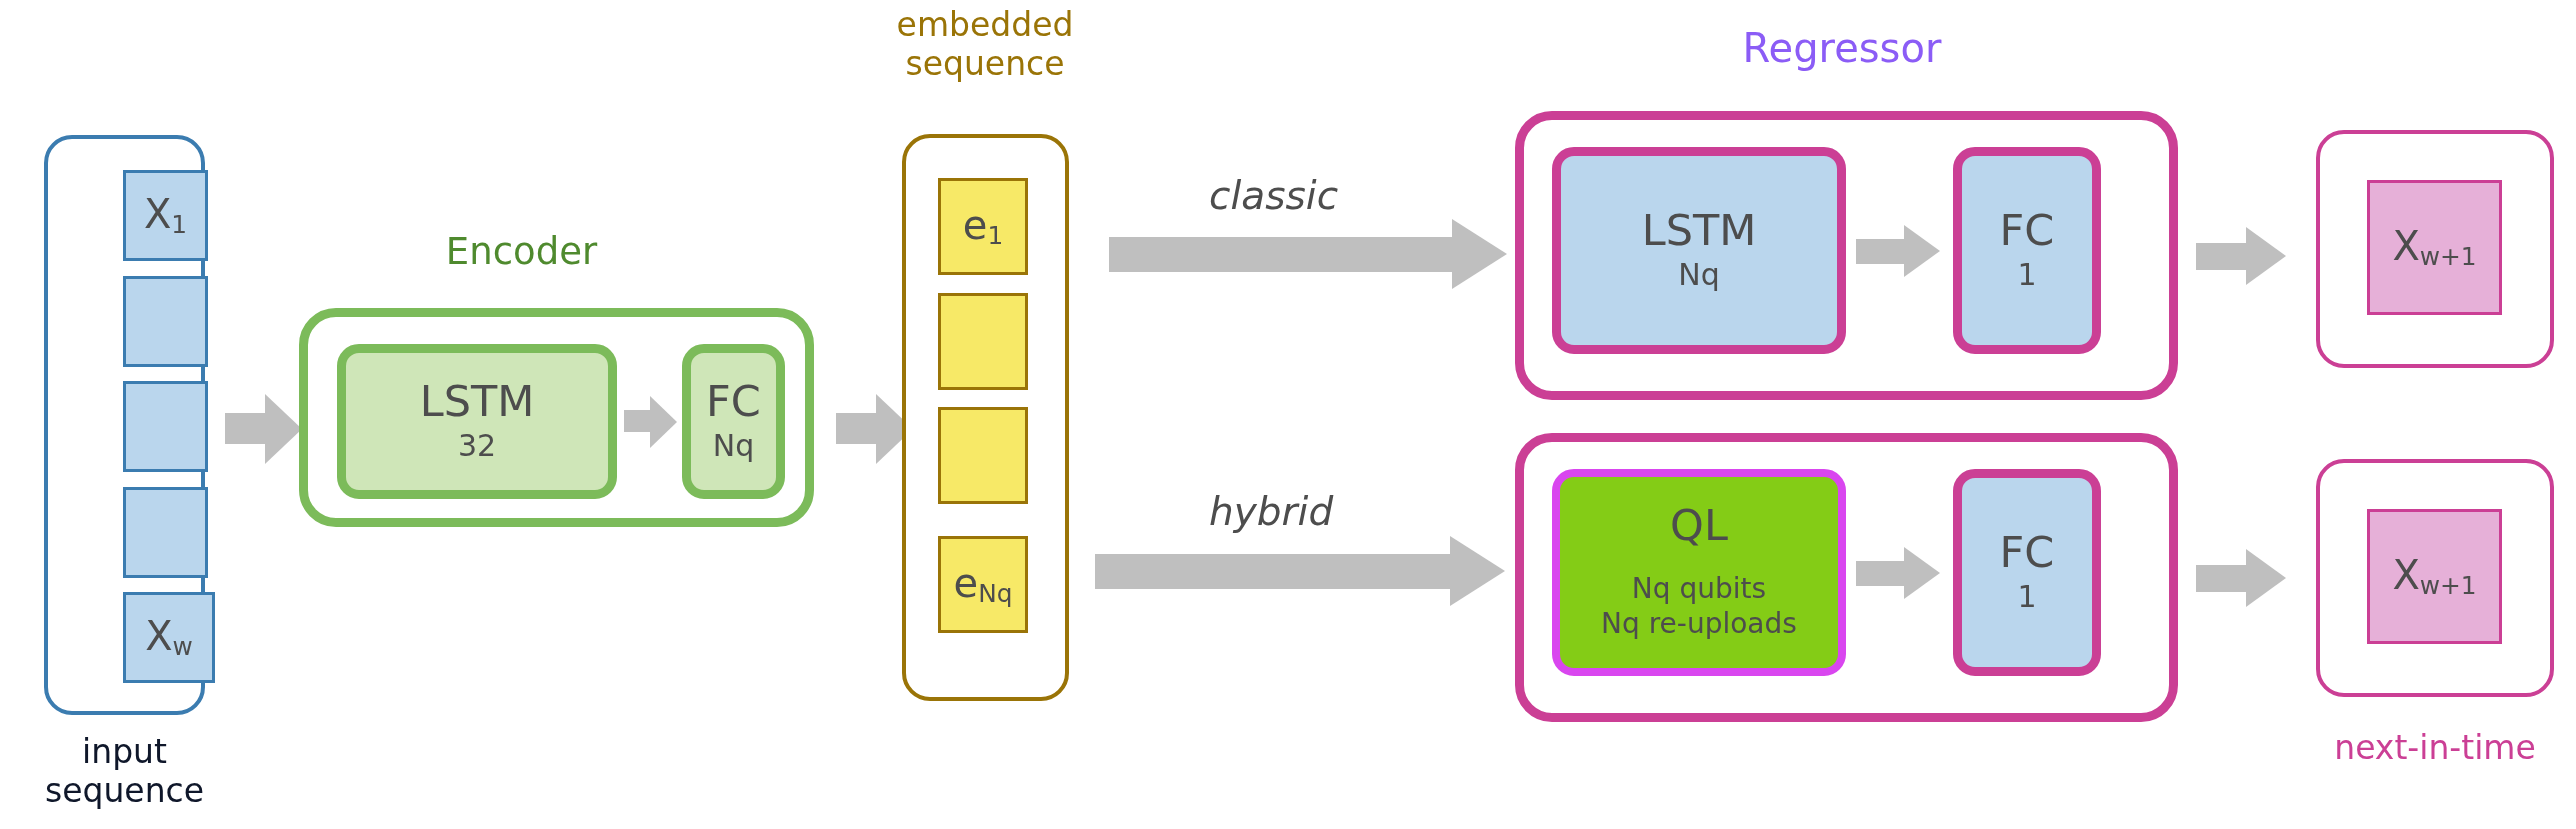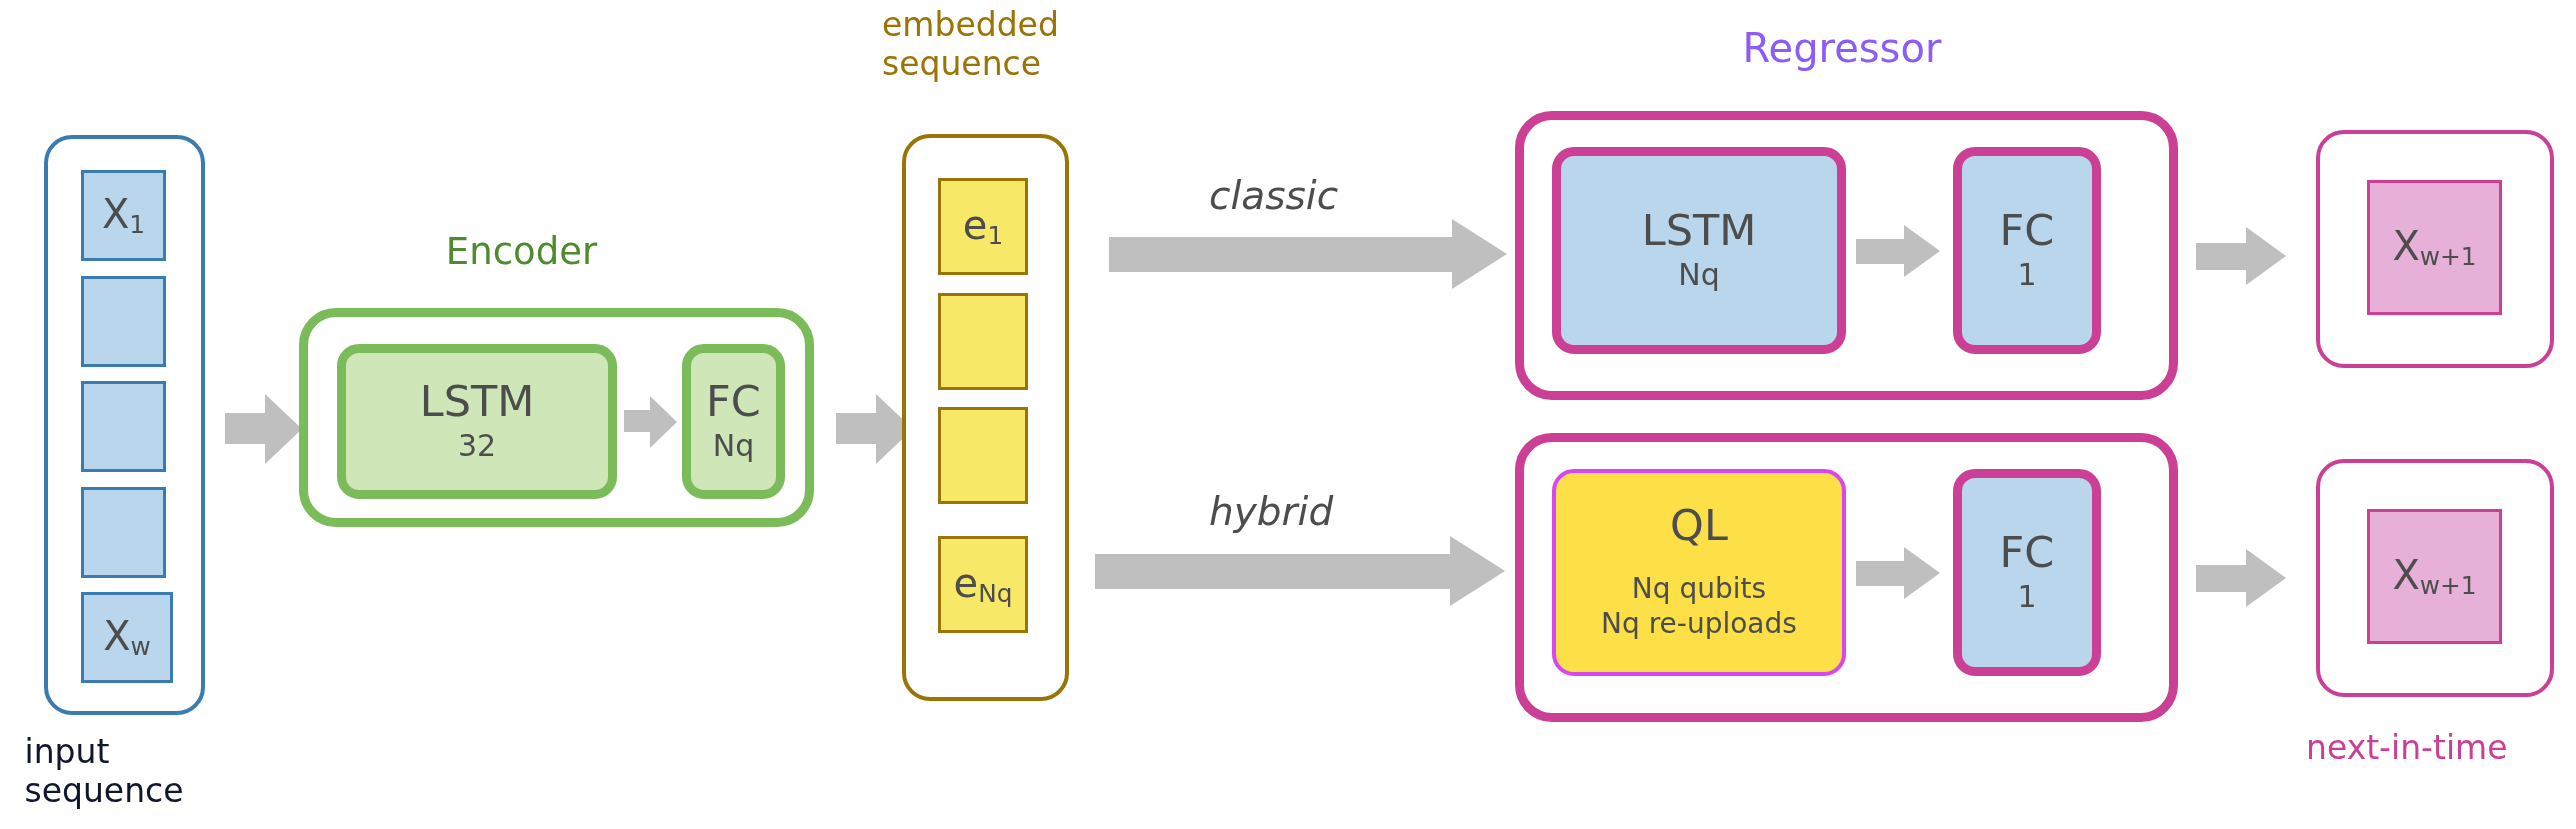--- a/index.html
+++ b/index.html
@@ -9,21 +9,21 @@
     color:#4d4d4d;
   }
   .abs{position:absolute;}
   .ctr{display:flex;align-items:center;justify-content:center;text-align:center;}
   .col{flex-direction:column;}
 
   
   .title{font-size:37px;line-height:1.06;white-space:nowrap;}
   .title-green{color:#4f8a2e;}
   .title-pink{color:#8b5cf6;}
-  .cap{font-size:33px;line-height:1.18;text-align:left;}
+  .cap{font-size:33px;line-height:1.18;text-align:center;}
   .cap-blue{color:#0f172a;}
   .cap-pink{color:#cb3f95;}
   .cap-gold{color:#9a7407;}
 
   .branch-lab{
     font-size:39px;font-style:italic;color:#4d4d4d;white-space:nowrap;
   }
 
   
   .outer-blue{
@@ -37,38 +37,38 @@
   }
   .outer-green{
     border:9.7px solid #7cbb5a;border-radius:37px;background:#fff;box-sizing:border-box;
   }
   .outer-pink{
     border:9.7px solid #cb3f95;border-radius:37px;background:#fff;box-sizing:border-box;
   }
 
   
   .cell-blue{
-    background:#bad6ed;border:3.9px solid #3b7cb0;box-sizing:border-box;
+    background:#bad6ed;border:3.9px solid #3b7cb0;box-sizing:border-box;margin-left:42px;
   }
   .cell-gold{
     background:#f7e967;border:3.9px solid #9a7407;box-sizing:border-box;
   }
   .cell-pink{
     background:#e6b0d8;border:3.9px solid #cb3f95;box-sizing:border-box;
   }
   .cell-lbl{font-size:40px;color:#4d4d4d;}
   .cell-lbl sub{font-size:0.62em;vertical-align:-0.22em;}
 
   
   .blk{
     box-sizing:border-box;border-radius:22px;
   }
   .blk-green{background:#cfe6b8;border:9px solid #7cbb5a;}
   .blk-blue-pink{background:#bad6ed;border:9px solid #cb3f95;}
-  .blk-green-pink{background:#fde047;border:4px solid #d946ef;}
+  .blk-green-pink{background:#84cc16;border:8px solid #d946ef;}
   .blk-t1{font-size:43px;line-height:1.0;color:#4d4d4d;}
   .blk-t2{font-size:30px;line-height:1.12;color:#4d4d4d;margin-top:6.4px;}
   .blk-t3{font-size:28px;line-height:1.22;color:#4d4d4d;}
   .arw-body{position:absolute;background:#bfbfbf;}
   .arw-head{
     position:absolute;width:0;height:0;border-style:solid;
     border-color:transparent transparent transparent #bfbfbf;
   }
 </style>
 </head>

